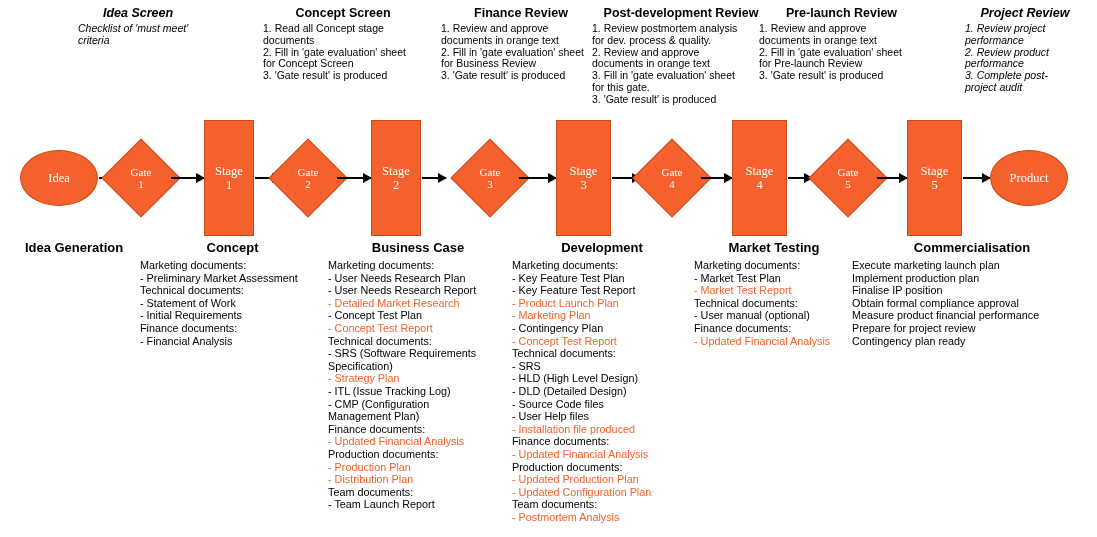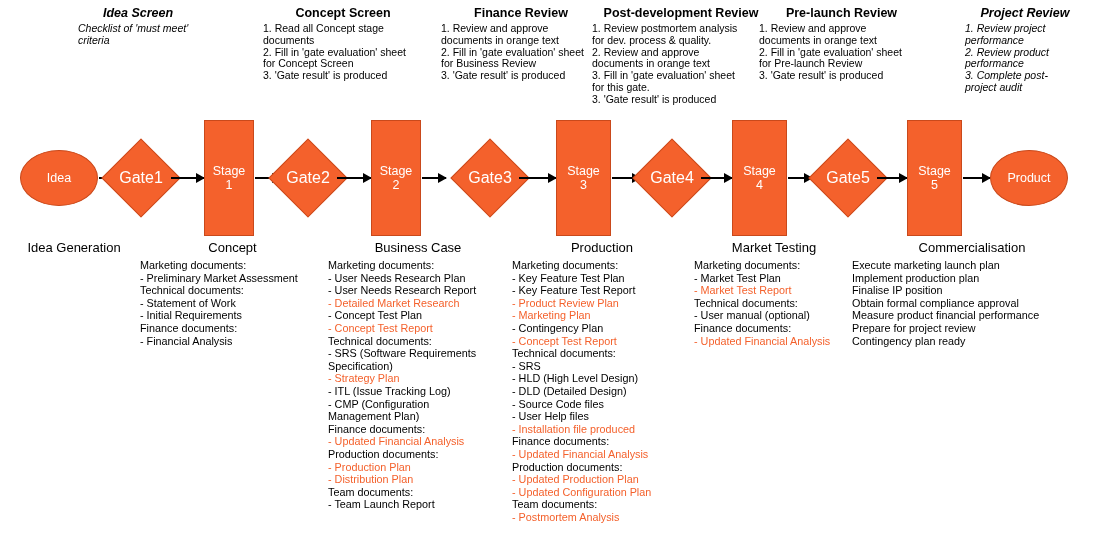--- a/index.html
+++ b/index.html
@@ -17,59 +17,59 @@
   
   .top-col { position:absolute; top:0; }
   .top-title {
     font-weight:bold; font-size:12.5px; text-align:center;
     margin-bottom:3px; white-space:nowrap;
   }
   .top-body { font-size:10.5px; line-height:11.8px; }
   .top-body div { white-space:normal; }
 
   
-  .flow { position:absolute; left:0; top:128px; width:1097px; height:100px; }
+  .flow { position:absolute; left:0; top:128px; width:1097px; height:100px;font-family:Liberation Serif, serif; }
 
   .node { position:absolute; display:flex; align-items:center; justify-content:center; }
 
   .ellipse {
     background:#f4612c; border-radius:50%;
     color:#ffffff; font-size:12.5px; text-align:center;
     border:1px solid #c9491b;
   }
   .diamond-wrap { position:absolute; }
   .diamond {
     width:100%; height:100%;
     background:#f4612c;
     transform:rotate(45deg);
     border:1px solid #c9491b;
   }
   .diamond-label {
     position:absolute; inset:0;
-    display:flex; flex-direction:row; align-items:center; justify-content:center;
-    color:#ffffff; font-size:16px; line-height:12.5px; text-align:center;
+    display:flex; flex-direction:column; align-items:center; justify-content:center;
+    color:#ffffff; font-size:11px; line-height:12.5px; text-align:center;
   }
   .rect {
     background:#f4612c; border:1px solid #c9491b;
     color:#ffffff; font-size:12.5px; line-height:14px; text-align:center;
     display:flex; flex-direction:column; align-items:center; justify-content:center;
   }
 
   .arrow { position:absolute; height:2px; background:#000; }
   .arrow:after {
     content:""; position:absolute; right:-1px; top:-4px;
     border-left:9px solid #000;
     border-top:5px solid transparent;
     border-bottom:5px solid transparent;
   }
 
   
   .bot-col { position:absolute; }
   .bot-title {
-    font-weight:normal; font-size:13px; text-align:center;
+    font-weight:bold; font-size:13px; text-align:center;
     margin-bottom:4px; white-space:nowrap;
   }
   .bot-body { font-size:10.8px; line-height:12.6px; }
   .bot-body div { white-space:normal; }
   .hl { color:#f4612c; }
 </style>
 </head>
 <body>
 
 <div class="stage-root">
@@ -275,26 +275,26 @@
       <div class="hl">- Updated Financial Analysis</div>
       <div>Production documents:</div>
       <div class="hl">- Production Plan</div>
       <div class="hl">- Distribution Plan</div>
       <div>Team documents:</div>
       <div>- Team Launch Report</div>
     </div>
   </div>
 
   <div class="bot-col" style="left:512px; top:240px; width:180px;">
-    <div class="bot-title">Production</div>
+    <div class="bot-title">Development</div>
     <div class="bot-body">
       <div>Marketing documents:</div>
       <div>- Key Feature Test Plan</div>
       <div>- Key Feature Test Report</div>
-      <div class="hl">- Product Review Plan</div>
+      <div class="hl">- Product Launch Plan</div>
       <div class="hl">- Marketing Plan</div>
       <div>- Contingency Plan</div>
       <div class="hl">- Concept Test Report</div>
       <div>Technical documents:</div>
       <div>- SRS</div>
       <div>- HLD (High Level Design)</div>
       <div>- DLD (Detailed Design)</div>
       <div>- Source Code files</div>
       <div>- User Help files</div>
       <div class="hl">- Installation file produced</div>

